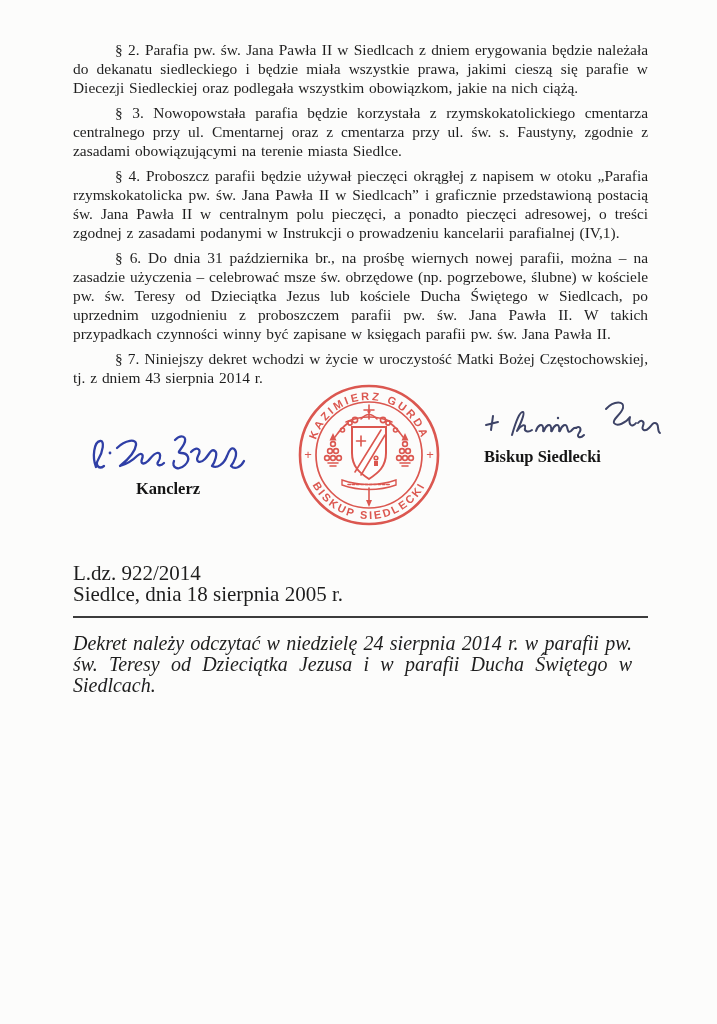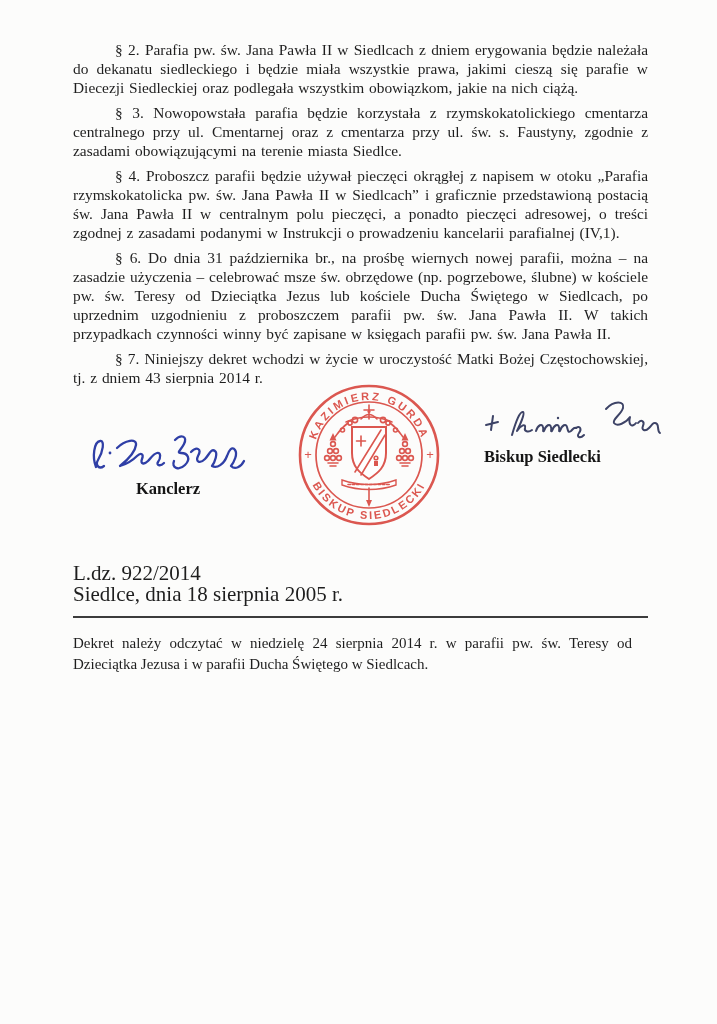--- a/index.html
+++ b/index.html
@@ -75,21 +75,22 @@
     font-size:21px;
     line-height:21px;
   }
   .rule{
     border:none;
     border-top:2px solid #3c3c3c;
     margin:11px 0 0 0;
   }
   .note{
     margin:15px 16px 0 0;
-    font-size:15px;
+    font-style:italic;
+    font-size:20px;
     line-height:21px;
     text-align:justify;
   }
   .hand{fill:none;stroke-linecap:round;stroke-linejoin:round;}
   .hand-blue{stroke:var(--sig-blue);stroke-width:2.3;}
   .hand-dark{stroke:var(--sig-dark);stroke-width:2;}
   .crest{stroke:var(--seal-red);fill:none;stroke-width:1.6;stroke-linecap:round;stroke-linejoin:round;}
   .crest-fill{fill:var(--seal-red);stroke:none;}
   .crest-white{fill:#fff;stroke:var(--seal-red);}
 </style>

